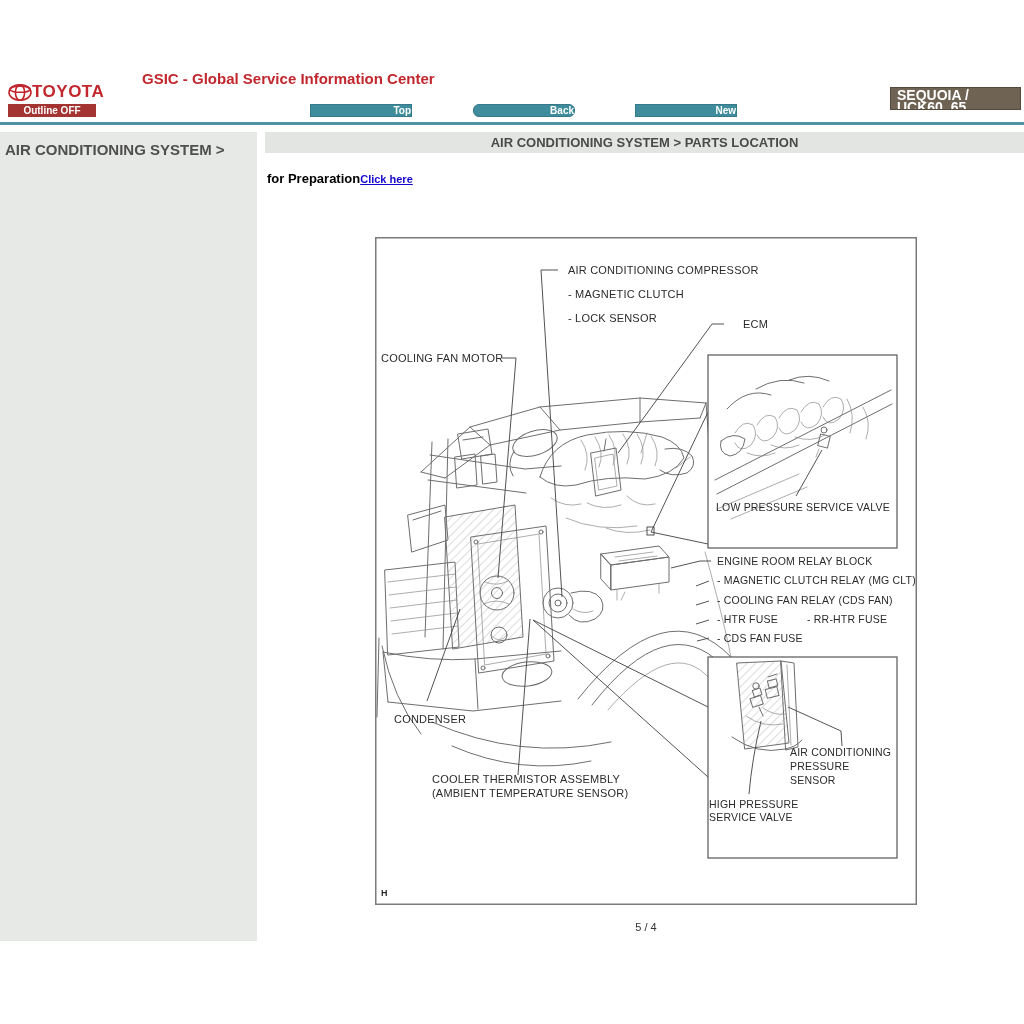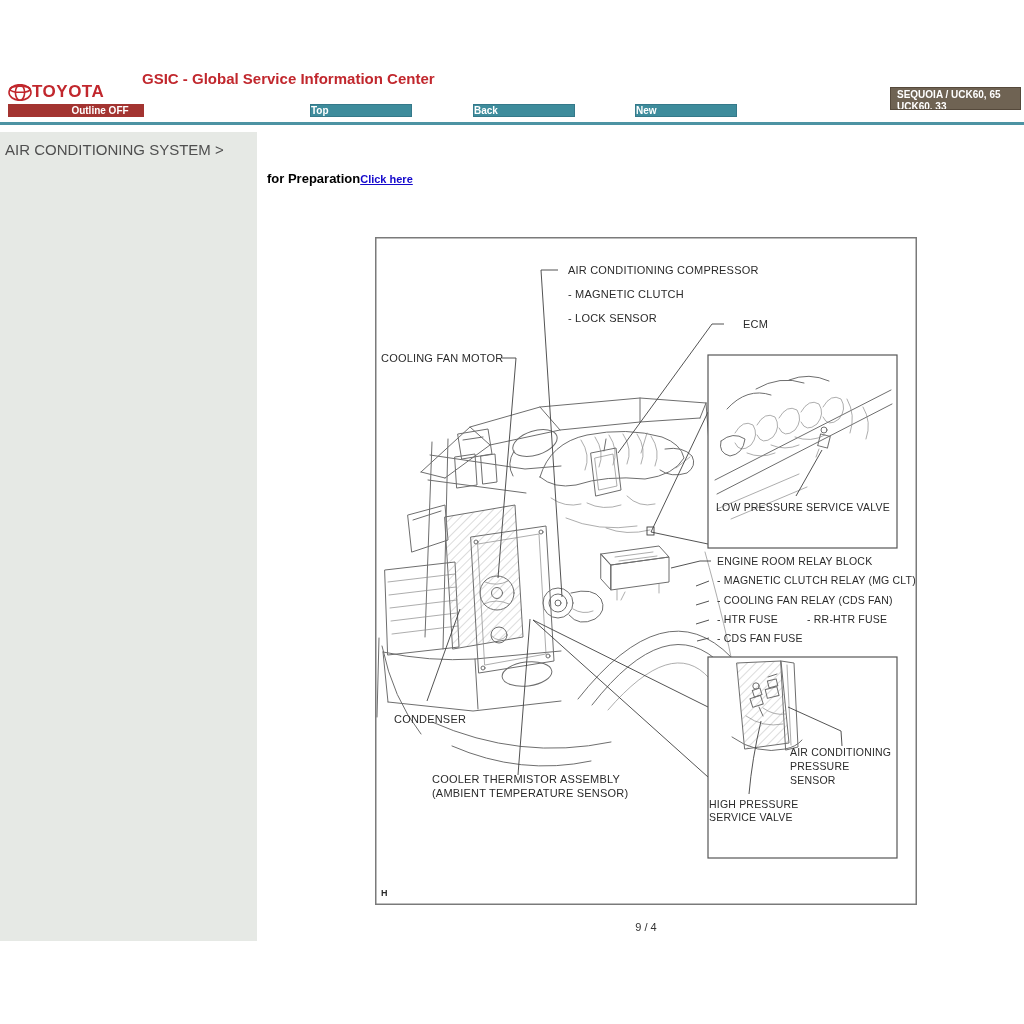--- a/index.html
+++ b/index.html
@@ -5,33 +5,33 @@
   html,body{margin:0;padding:0;background:#fff;}
   #page{position:relative;width:1024px;height:1024px;background:#ffffff;overflow:hidden;
         font-family:"Liberation Sans",sans-serif;}
   .abs{position:absolute;}
 
   
   #brand-row{left:8px;top:82px;display:flex;align-items:center;}
   #brand-name{color:#C1272D;font-weight:bold;font-size:17px;letter-spacing:0.5px;}
   #app-title{left:142px;top:70px;color:#C1272D;font-weight:bold;font-size:15px;}
   .redbtn{left:8px;top:104px;width:88px;height:13px;background:#A33431;color:#fff;
-          font-size:10px;font-weight:bold;text-align:center;line-height:13px;cursor:pointer;padding-left:48px;}
+          font-size:10px;font-weight:bold;text-align:center;line-height:13px;cursor:pointer;}
   .tealbtn{top:104px;width:102px;height:13px;background:#3E8C9C;border:1px solid #35798a;
-           color:#fff;font-size:10px;font-weight:bold;text-align:left;line-height:12px;
+           color:#fff;font-size:10px;font-weight:bold;text-align:right;line-height:12px;
            box-sizing:border-box;cursor:pointer;}
-  #btn-top{left:310px;} #btn-back{left:473px;} #btn-new{left:635px;}
+  #btn-top{left:310px;} #btn-back{left:473px;border-radius:6px;} #btn-new{left:635px;}
   #vehicle-badge{left:890px;top:87px;width:131px;height:23px;background:#6F6353;
-                 border:1px solid #55493b;color:#fff;font-size:10px;font-weight:bold;
+                 border:1px solid #55493b;color:#fff;font-size:14px;font-weight:bold;
                  line-height:12px;padding:1px 8px 0 6px;overflow:hidden;box-sizing:border-box;}
   #teal-divider{left:0;top:122px;width:1024px;height:3px;background:#4D93A3;}
 
   
   #sidebar{left:0;top:132px;width:257px;height:809px;background:#E6E9E5;}
-  #sidebar-title{padding:8px 4px 0 5px;color:#4F4F4F;font-weight:normal;font-size:15px;line-height:19px;}
+  #sidebar-title{padding:8px 4px 0 5px;color:#4F4F4F;font-weight:bold;font-size:15px;line-height:19px;}
   #content-bar{left:265px;top:132px;width:759px;height:21px;background:#E2E5E1;color:#4A4A4A;
                font-weight:bold;font-size:13px;text-align:center;line-height:21px;}
   #prep-row{left:267px;top:171px;font-size:13px;font-weight:bold;color:#000;}
   #prep-link{color:#1408cc;font-size:11px;text-decoration:underline;cursor:pointer;margin-left:0;}
 
   #pagination{left:375px;top:921px;width:542px;text-align:center;font-size:11px;color:#333;}
 
   
   #diagram{left:375px;top:237px;}
   #diagram .frame{fill:none;stroke:#7a7a7a;stroke-width:1.5;}
@@ -69,20 +69,21 @@
   </div>
 
   <div class="abs" id="teal-divider"></div>
 
   <div class="abs" id="sidebar">
     <div id="sidebar-title">
       <div>AIR CONDITIONING SYSTEM &gt;</div>
     </div>
   </div>
 
+  <div class="abs" id="content-bar">AIR CONDITIONING SYSTEM &gt; PARTS LOCATION</div>
 
   <div class="abs" id="prep-row">
     <span>for Preparation</span><span id="prep-link">Click here</span>
   </div>
 
   <svg class="abs" id="diagram" width="542" height="668" viewBox="0 0 542 668">
     <defs>
       <pattern id="hatch" width="6" height="6" patternUnits="userSpaceOnUse" patternTransform="rotate(45)">
         <line x1="0" y1="0" x2="0" y2="6" stroke="#9a9a9a" stroke-width="0.7"></line>
       </pattern>
@@ -231,15 +232,15 @@
     <text x="342" y="367" class="small">- COOLING FAN RELAY (CDS FAN)</text>
     <text x="342" y="386" class="small">- HTR FUSE</text>
     <text x="432" y="386" class="small">- RR-HTR FUSE</text>
     <text x="342" y="405" class="small">- CDS FAN FUSE</text>
     <text x="19" y="486">CONDENSER</text>
     <text x="57" y="546">COOLER THERMISTOR ASSEMBLY</text>
     <text x="57" y="560">(AMBIENT TEMPERATURE SENSOR)</text>
     <text x="6" y="659" class="fig">H</text>
   </svg>
 
-  <div class="abs" id="pagination">9 / 4</div>
+  <div class="abs" id="pagination">5 / 4</div>
 
 </div>
 
 </body></html>

